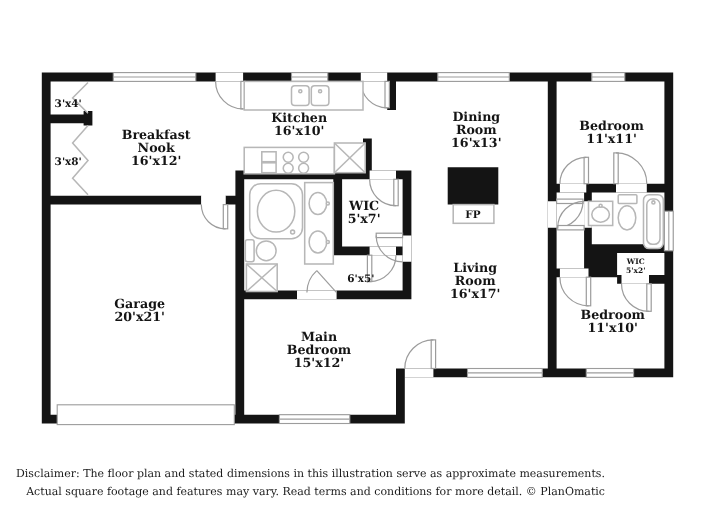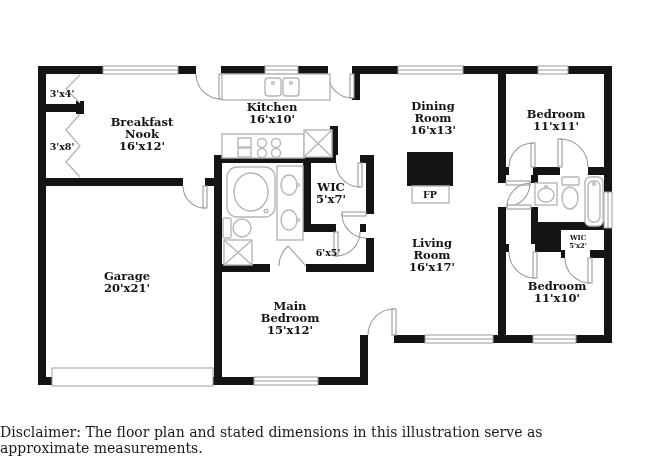--- a/index.html
+++ b/index.html
@@ -2,22 +2,22 @@
 <html><head>
 <meta charset="utf-8">
 <style>
   html,body{margin:0;padding:0;background:#ffffff;}
   .stage{position:relative;width:650px;height:473px;background:#ffffff;overflow:hidden;
          font-family:"DejaVu Serif", serif;}
   svg{position:absolute;left:0;top:0;}
   .r  {font:bold 11.5px "DejaVu Serif", serif; text-anchor:middle;}
   .sm {font:bold 9.5px  "DejaVu Serif", serif; text-anchor:middle;}
   .xs {font:bold 6.8px  "DejaVu Serif", serif; text-anchor:middle;}
-  .disclaimer{position:absolute;left:0;top:424px;width:550px;text-align:left;
-              font-size:14px;line-height:16px;color:#1a1a1a;}
+  .disclaimer{position:absolute;left:0;top:424px;width:550px;text-align:right;
+              font-size:10px;line-height:16px;color:#1a1a1a;}
 </style>
 </head>
 <body>
 
 <div class="stage">
   <svg width="650" height="473" viewBox="0 0 650 473">
 
     <path d="
       M38,66h574v8h-574z
       M38,66h8v319h-8z
@@ -266,14 +266,15 @@
 
       <text class="sm" x="62" y="97">3'x4'</text>
       <text class="sm" x="62" y="150">3'x8'</text>
       <text class="sm" x="328" y="256">6'x5'</text>
       <text class="sm" x="430" y="198">FP</text>
     </g>
   </svg>
 
   <div class="disclaimer">
     <div>Disclaimer: The floor plan and stated dimensions in this illustration serve as approximate measurements.</div>
+    <div>Actual square footage and features may vary. Read terms and conditions for more detail. © PlanOmatic</div>
   </div>
 </div>
 
 </body></html>

